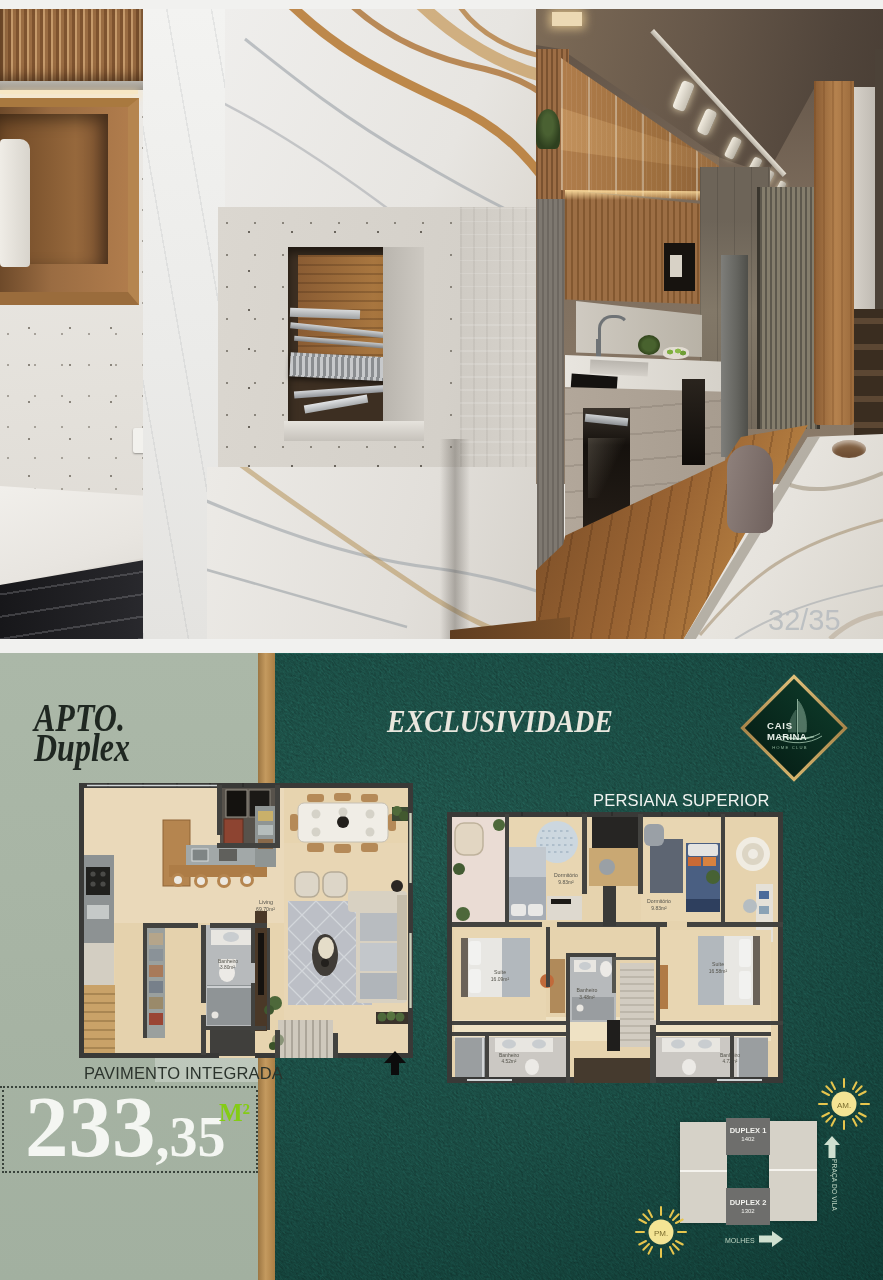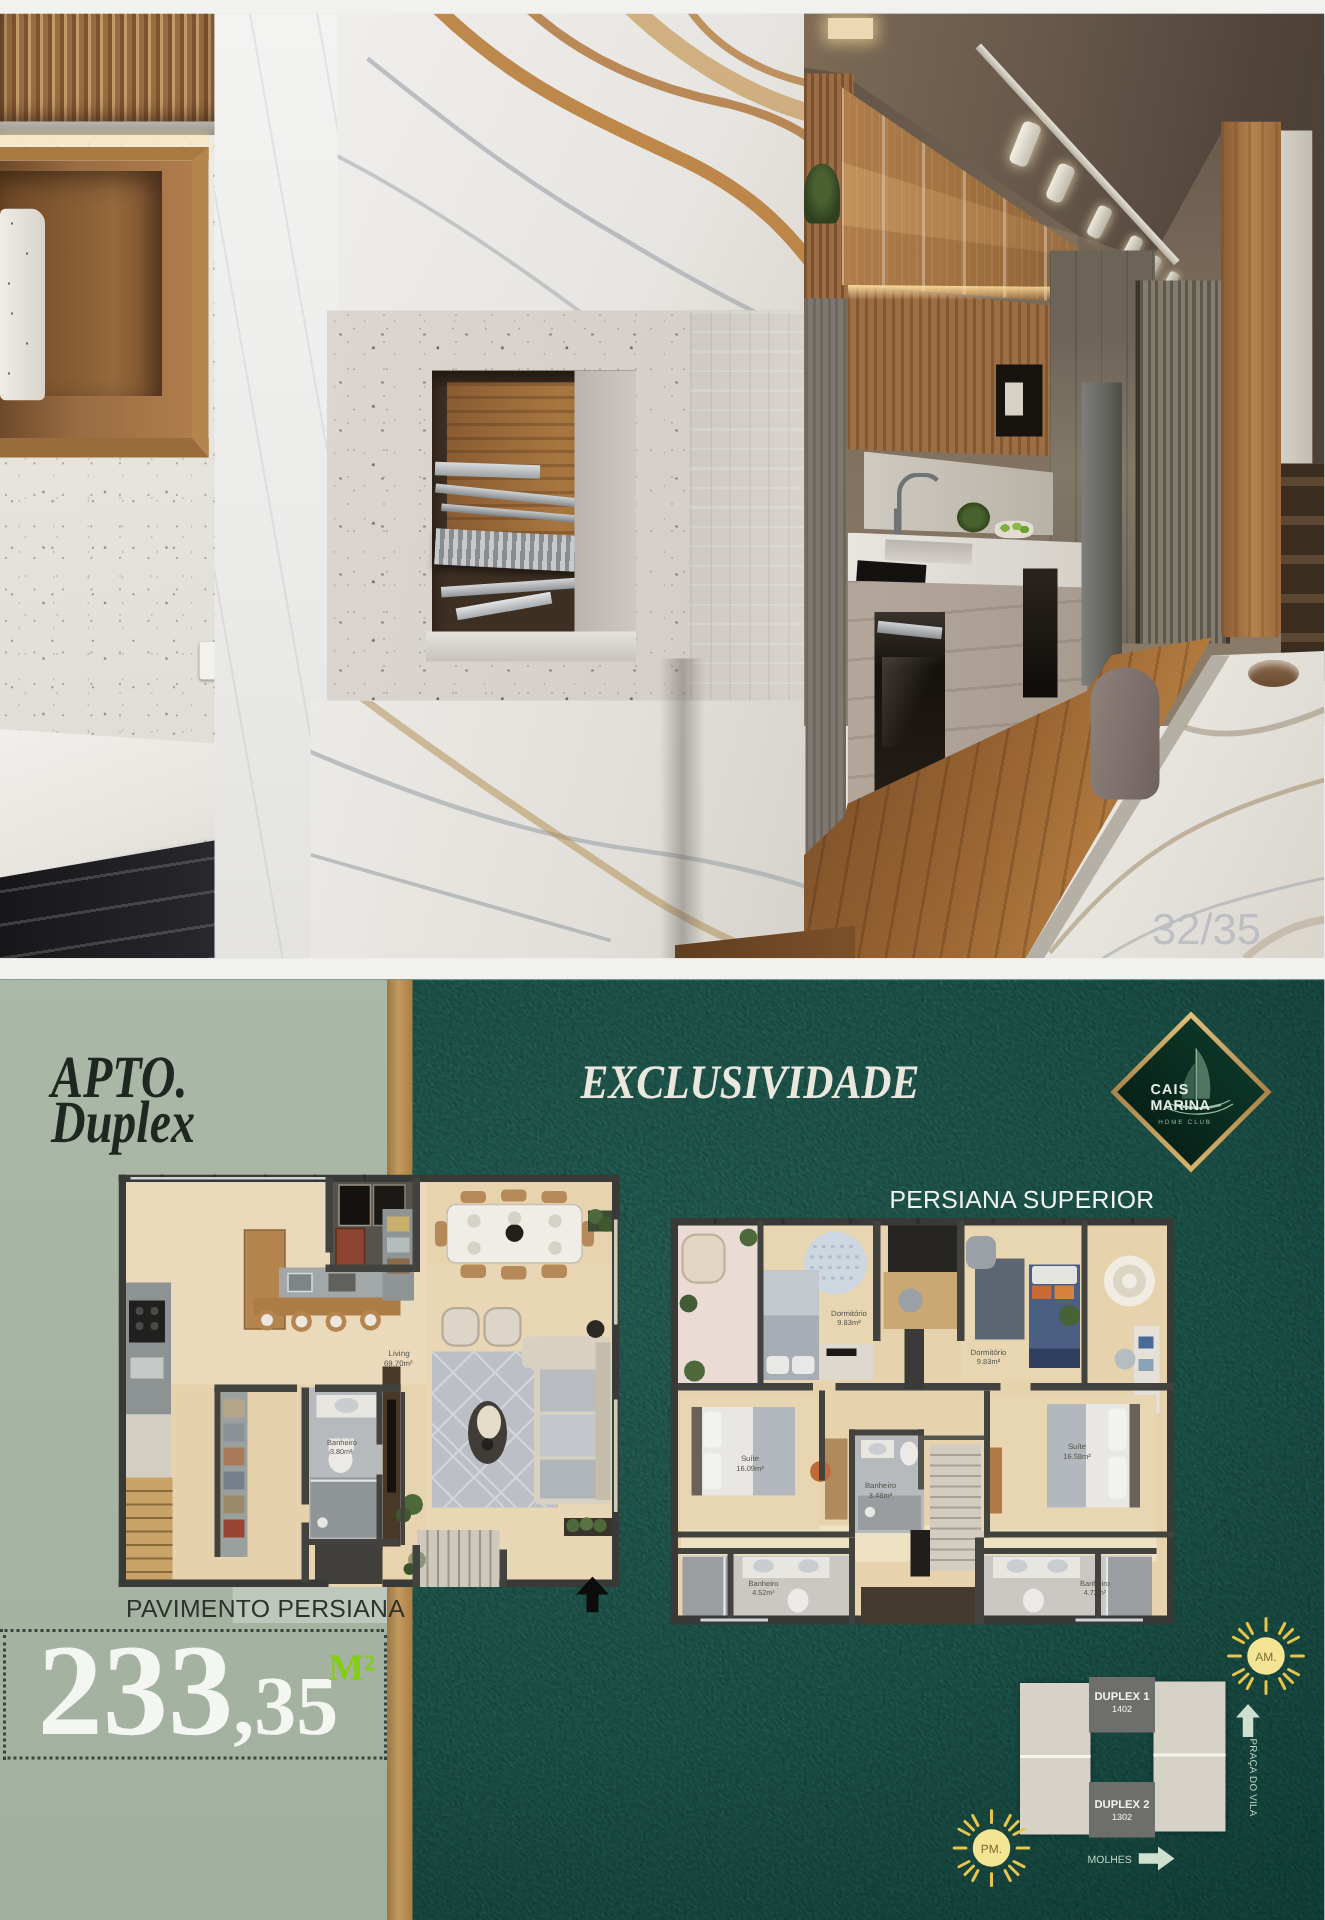--- a/index.html
+++ b/index.html
@@ -232,21 +232,21 @@
       </g>
       <text x="33" y="57" font-family="Liberation Sans,sans-serif" font-size="9.5" font-weight="bold" fill="#e8efe8" letter-spacing="0.8">CAIS</text>
       <text x="33" y="68" font-family="Liberation Sans,sans-serif" font-size="9.5" font-weight="bold" fill="#e8efe8" letter-spacing="0.3">MARINA</text>
       <text x="56" y="77" font-family="Liberation Sans,sans-serif" font-size="4.2" fill="#8fb49a" text-anchor="middle" letter-spacing="1.2">HOME CLUB</text>
     </svg>
 
     <div class="abs" style="left:593px;top:138px;font-size:16.5px;color:#f2f4f1;letter-spacing:0.2px;">PERSIANA SUPERIOR</div>
 
     <div class="abs" style="left:155px;top:402px;width:103px;height:27px;background:rgba(240,244,240,.33);"></div>
 
-    <div class="abs" style="left:84px;top:411px;font-size:16.5px;color:#2b332c;letter-spacing:0.2px;">PAVIMENTO PERSIANA</div>
+    <div class="abs" style="left:84px;top:411px;font-size:16.5px;color:#2b332c;letter-spacing:0.2px;">PAVIMENTO INTEGRADA</div>
 
     <div class="abs" style="left:0;top:433px;width:256px;height:0;border-top:2px dotted #39433b;"></div>
 
     <div class="abs" style="left:2px;top:437px;width:252px;height:81px;border-right:2px dotted #39433b;border-bottom:2px dotted #39433b;border-left:2px dotted #39433b;"></div>
 
     <div class="abs" style="left:25px;top:429px;width:230px;height:90px;color:#f4f6f2;font-family:'Liberation Serif',serif;">
       <span style="font-size:87px;line-height:90px;font-weight:bold;">233</span><span style="font-size:56px;line-height:90px;font-weight:bold;">,35</span>
     </div>
     <div class="abs" style="left:219px;top:446px;color:#84cc16;font-family:'Liberation Serif',serif;font-weight:bold;font-size:25px;">M²</div>
 

